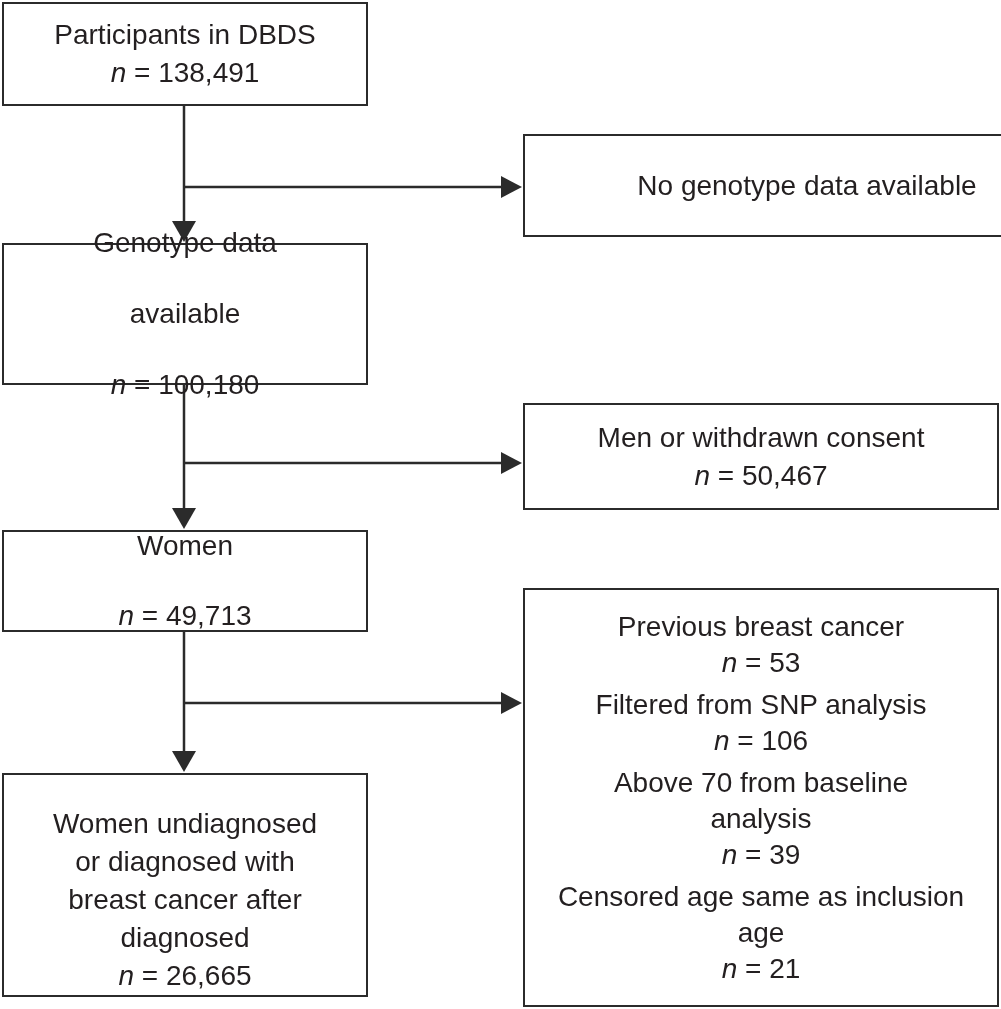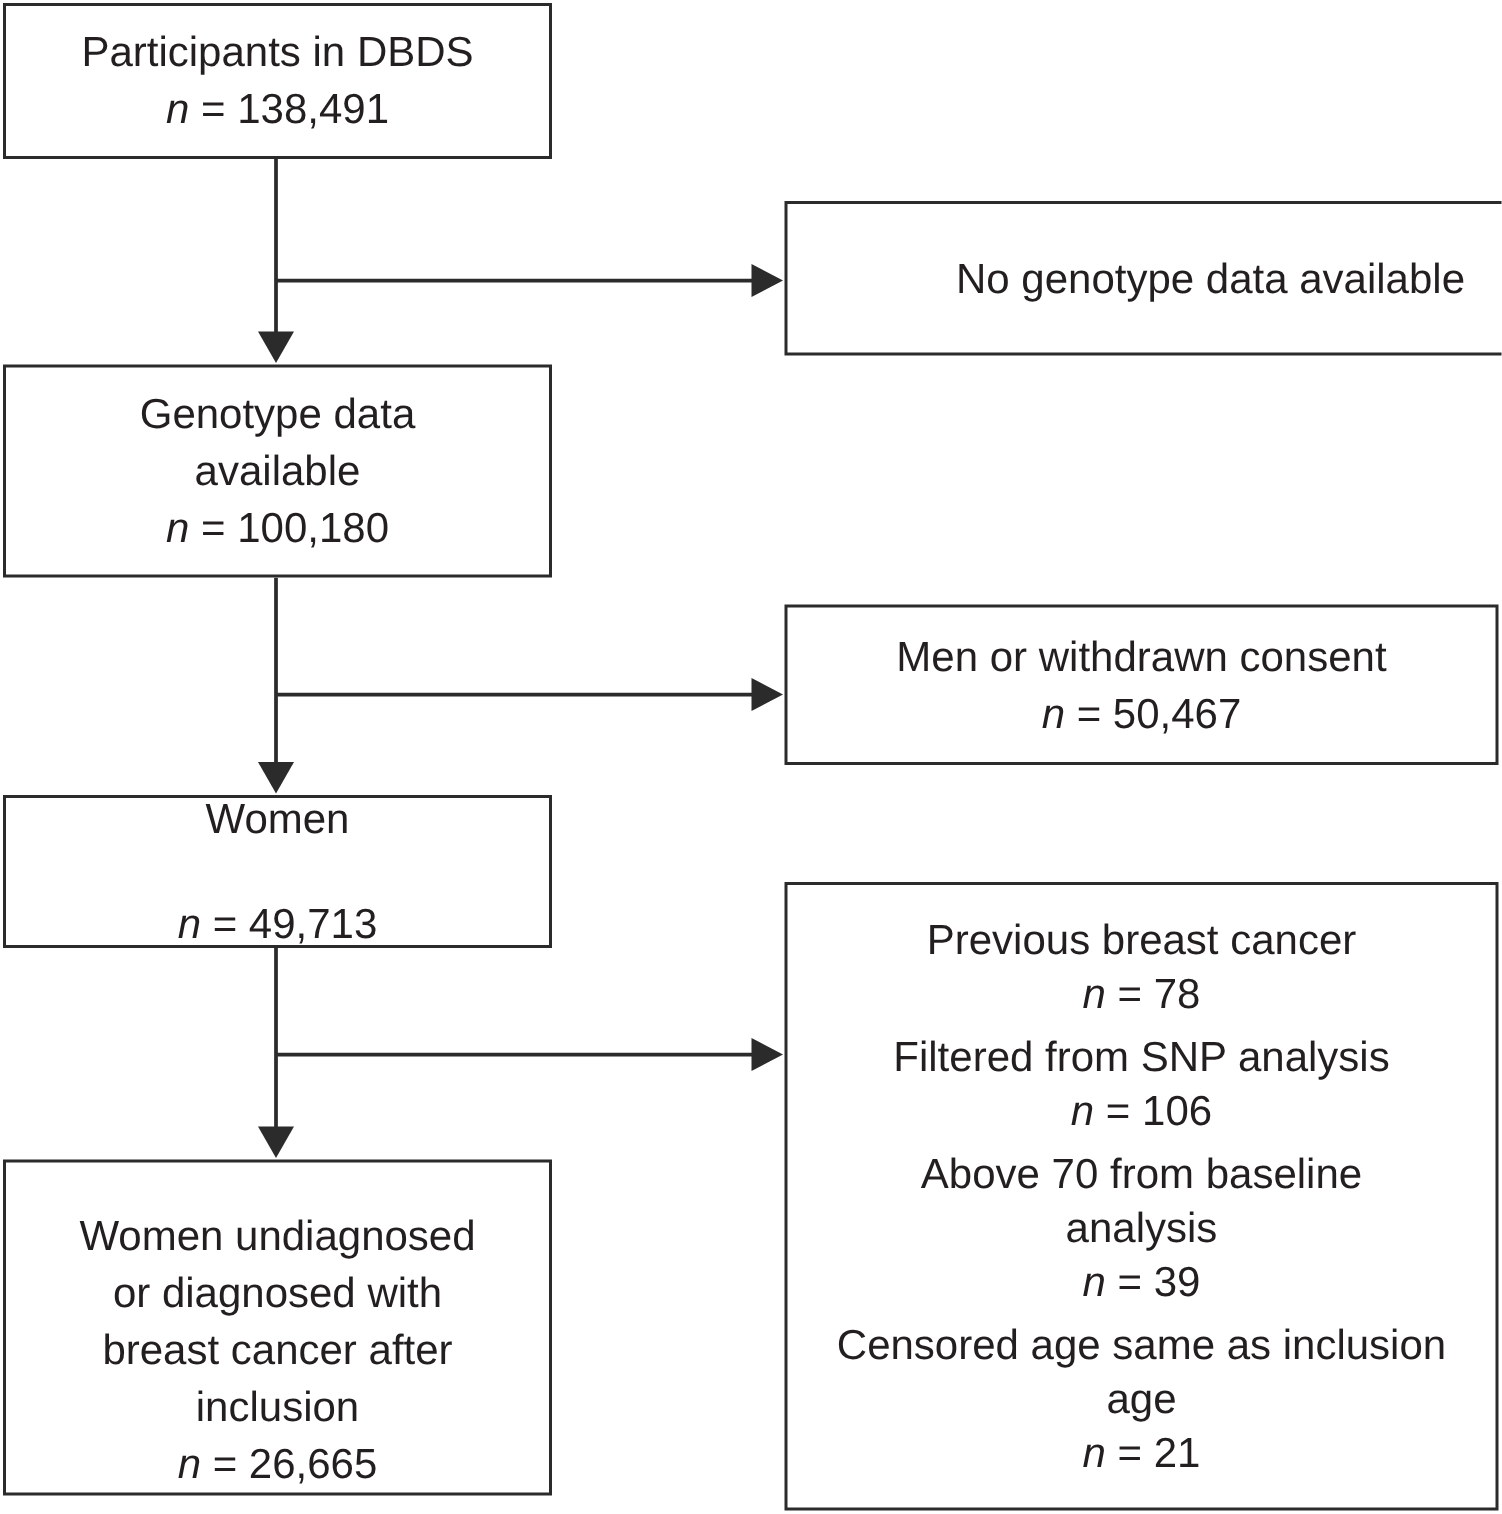--- a/index.html
+++ b/index.html
@@ -24,21 +24,21 @@
     flex-direction: column;
     justify-content: center;
     align-items: center;
     text-align: center;
     font-size: 28px;
     line-height: 38px;
   }
   .flow-box .line { white-space: nowrap; }
   .nvar { font-style: italic; }
   .box-participants { left: 2px;   top: 2px;   width: 366px; height: 104px; }
-  .box-genotype     { left: 2px;   top: 243px; width: 366px; height: 142px; }
+  .box-genotype     { left: 2px;   top: 243px; width: 366px; height: 142px; gap: 33px; }
   .box-women        { left: 2px;   top: 530px; width: 366px; height: 102px; gap: 32px; }
   .box-final        { left: 2px;   top: 773px; width: 366px; height: 224px; justify-content: flex-end; }
   .box-no-genotype  { left: 523px; top: 134px; width: 568px; height: 103px; }
   .box-men          { left: 523px; top: 403px; width: 476px; height: 107px; }
   .box-exclusions   { left: 523px; top: 588px; width: 476px; height: 419px; }
   .box-exclusions .entry { line-height: 36px; }
   .box-exclusions .entry + .entry { margin-top: 6px; }
   .connectors {
     position: absolute;
     left: 0;
@@ -99,37 +99,37 @@
 
   <div class="flow-box box-women">
     <div class="line">Women</div>
     <div class="line"><span class="nvar">n</span><span> = 49,713</span></div>
   </div>
 
   <div class="flow-box box-final">
     <div class="line">Women undiagnosed</div>
     <div class="line">or diagnosed with</div>
     <div class="line">breast cancer after</div>
-    <div class="line">inclusion</div>
+    <div class="line">diagnosed</div>
     <div class="line"><span class="nvar">n</span><span> = 26,665</span></div>
   </div>
 
   <div class="flow-box box-no-genotype">
     <div class="line">No genotype data available</div>
   </div>
 
   <div class="flow-box box-men">
     <div class="line">Men or withdrawn consent</div>
     <div class="line"><span class="nvar">n</span><span> = 50,467</span></div>
   </div>
 
   <div class="flow-box box-exclusions">
     <div class="entry">
       <div class="line">Previous breast cancer</div>
-      <div class="line"><span class="nvar">n</span><span> = 78</span></div>
+      <div class="line"><span class="nvar">n</span><span> = 53</span></div>
     </div>
     <div class="entry">
       <div class="line">Filtered from SNP analysis</div>
       <div class="line"><span class="nvar">n</span><span> = 106</span></div>
     </div>
     <div class="entry">
       <div class="line">Above 70 from baseline</div>
       <div class="line">analysis</div>
       <div class="line"><span class="nvar">n</span><span> = 39</span></div>
     </div>

